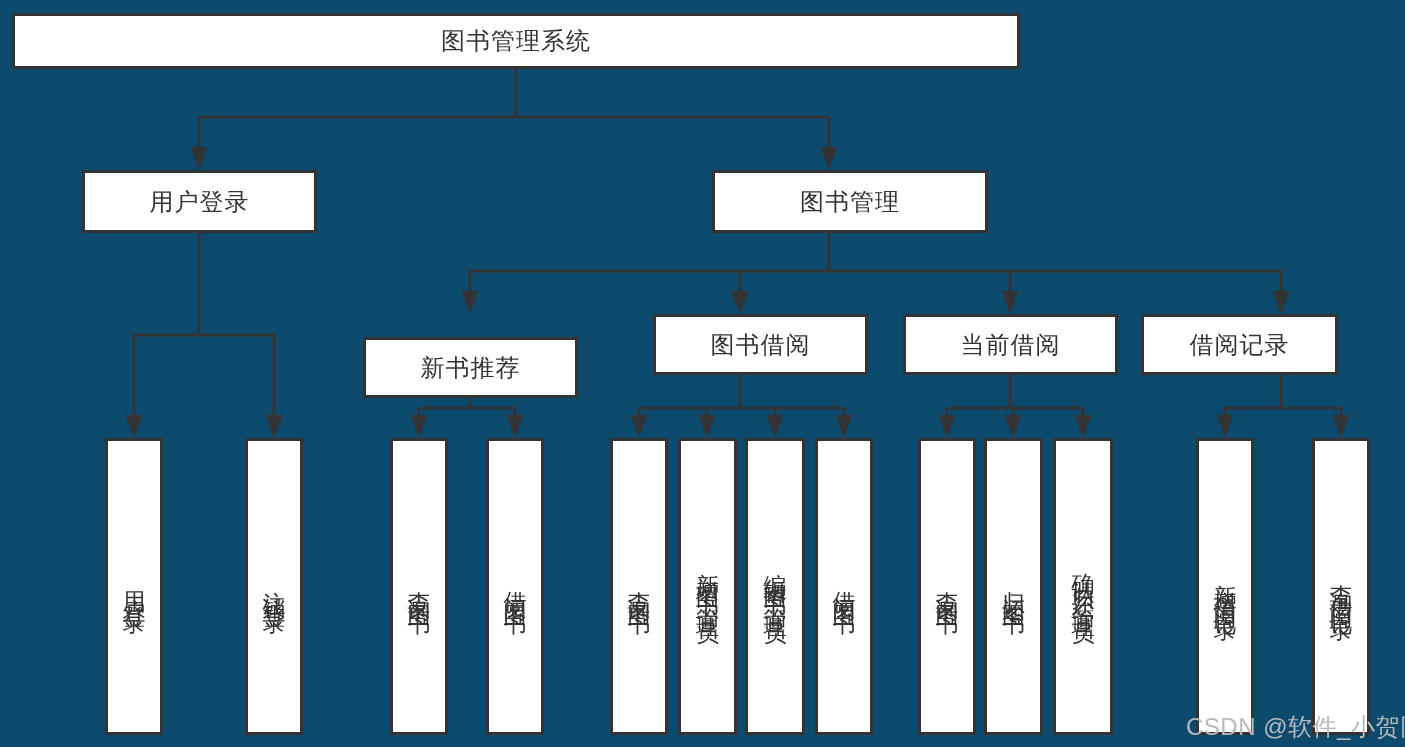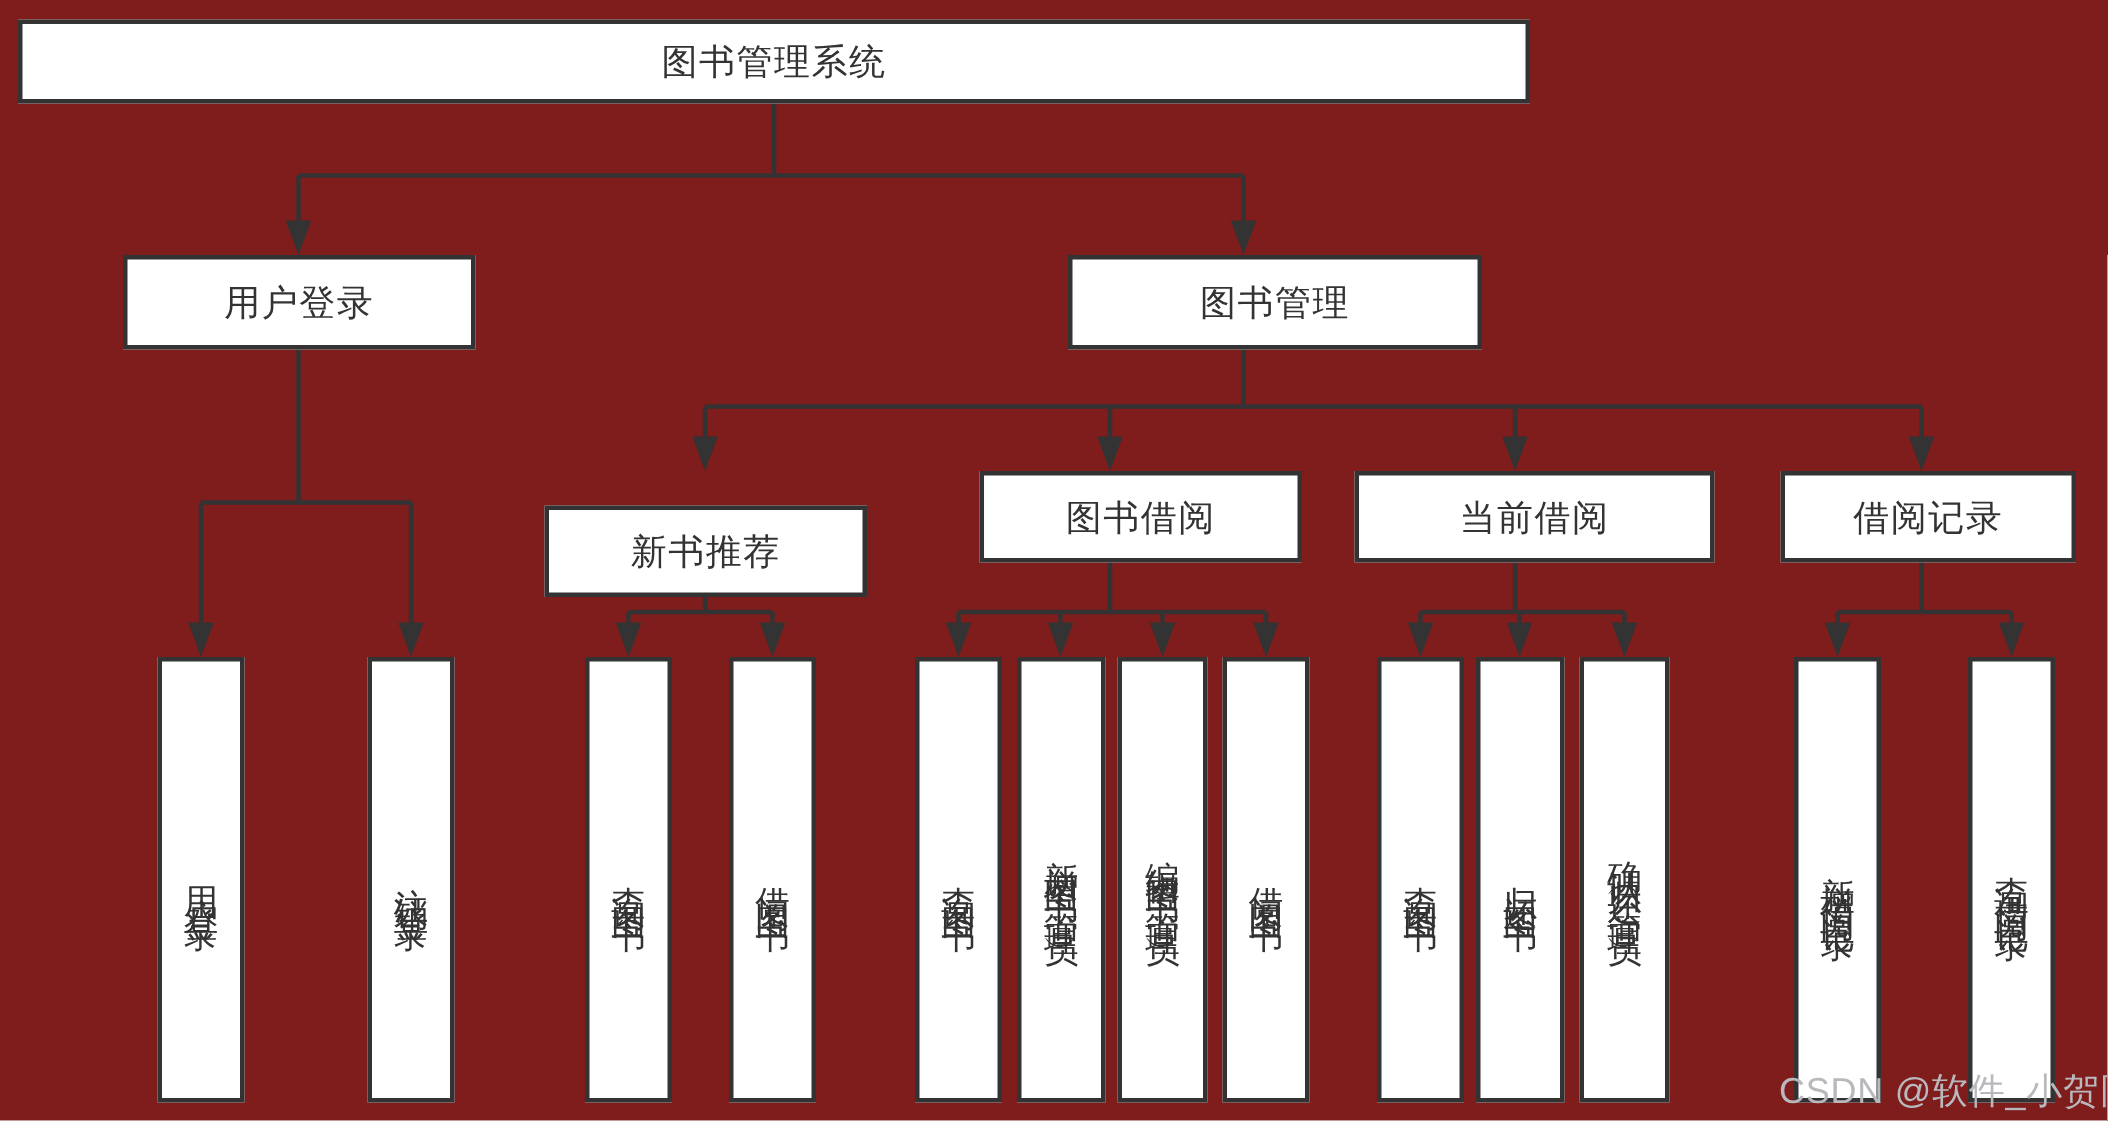--- a/index.html
+++ b/index.html
@@ -1,19 +1,19 @@
 <!DOCTYPE html>
 <html><head>
 <meta charset="utf-8">
 <style>
   html,body{margin:0;padding:0;background:#ffffff;}
   #canvas{
     position:relative;
     width:1405px;height:747px;
-    background:#7f1d1d;
+    background:#0c4a6e;
     font-family:"Liberation Sans","DejaVu Sans",sans-serif;
     overflow:hidden;
   }
   #wires{position:absolute;left:0;top:0;z-index:0;}
   .node{
     position:absolute;
     box-sizing:border-box;
     border:3px solid #333333;
     background:#ffffff;
     display:flex;align-items:center;justify-content:center;
@@ -93,24 +93,24 @@
   <div class="node" style="left:712px;top:170px;width:276px;height:63px;">
     <span class="hlabel">图书管理</span>
   </div>
 
   <div class="node" style="left:363px;top:314px;width:215px;height:61px;margin-top:23px;">
     <span class="hlabel">新书推荐</span>
   </div>
   <div class="node" style="left:633px;top:314px;width:215px;height:61px;margin-left:20px;">
     <span class="hlabel">图书借阅</span>
   </div>
-  <div class="node" style="left:903px;top:314px;width:240px;height:61px;">
+  <div class="node" style="left:903px;top:314px;width:215px;height:61px;">
     <span class="hlabel">当前借阅</span>
   </div>
-  <div class="node" style="left:1187px;top:314px;width:197px;height:61px;">
+  <div class="node" style="left:1141px;top:314px;width:197px;height:61px;">
     <span class="hlabel">借阅记录</span>
   </div>
 
   <div class="node vnode" style="left:105px;top:438px;width:58px;height:297px;">
     <span class="vlabel">用户登录</span>
   </div>
   <div class="node vnode" style="left:245px;top:438px;width:58px;height:297px;">
     <span class="vlabel">注销登录</span>
   </div>
 

